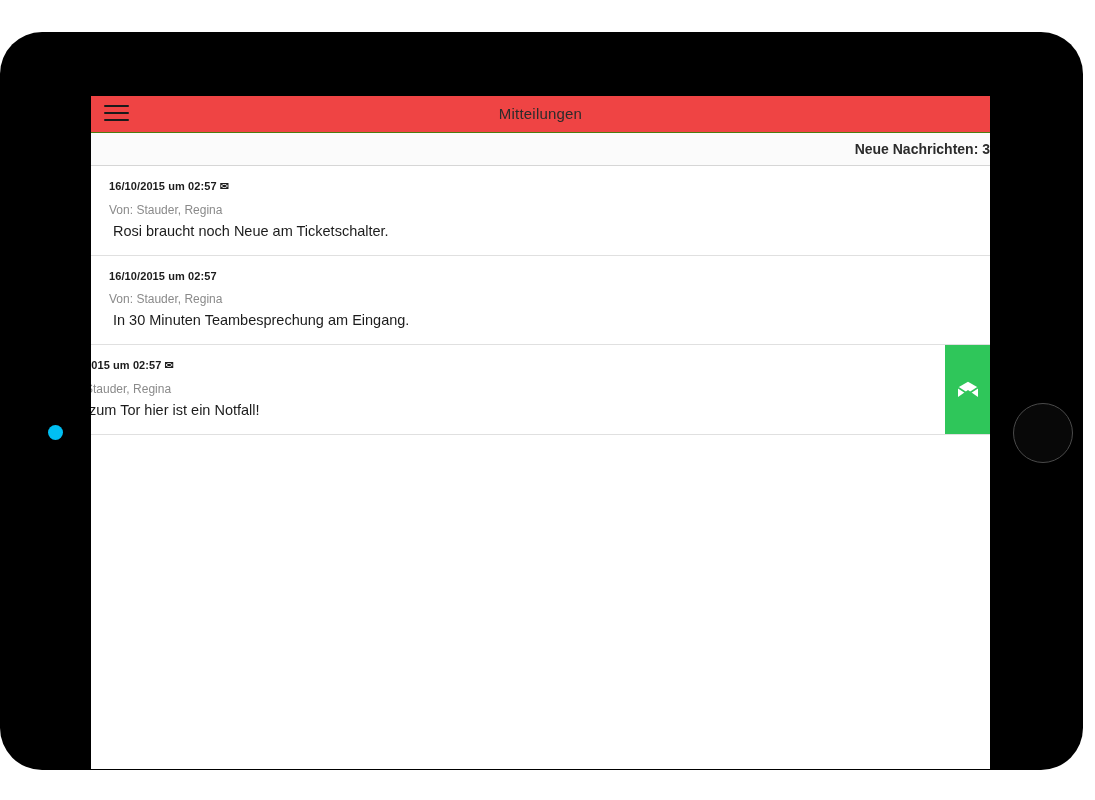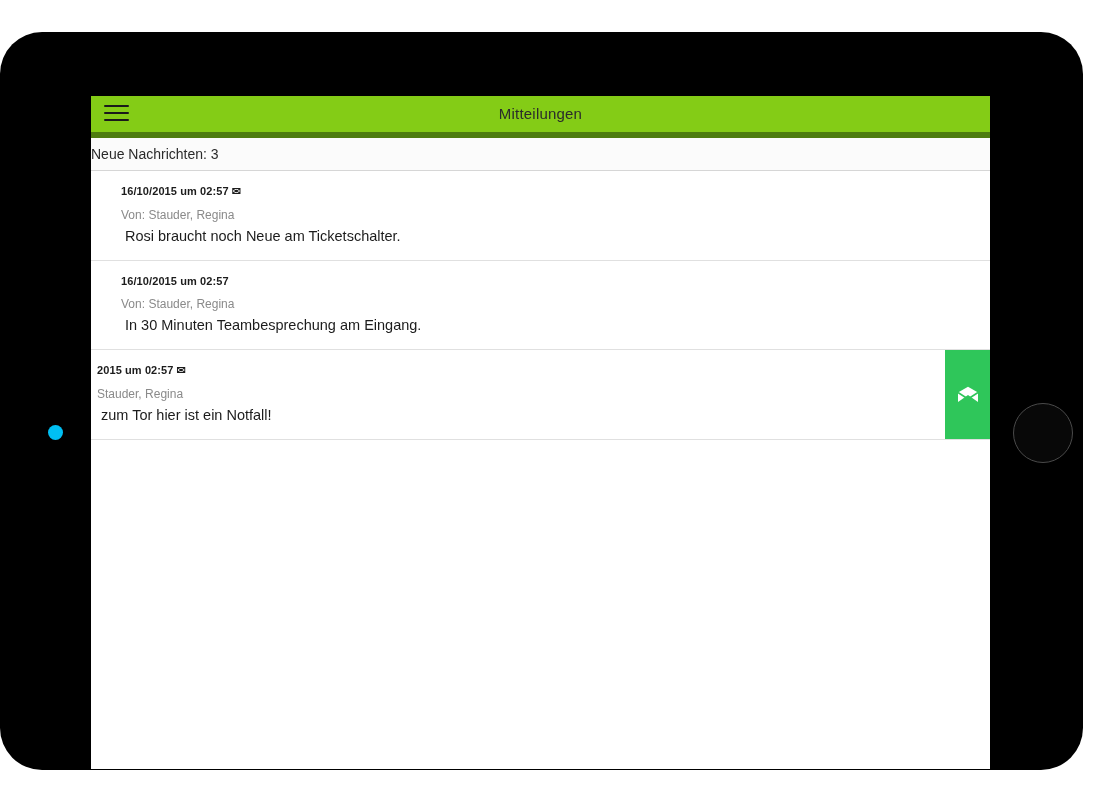--- a/index.html
+++ b/index.html
@@ -55,22 +55,22 @@
     width: 899px;
     height: 673px;
     background: #ffffff;
     overflow: hidden;
   }
 
   
   .navbar {
     position: relative;
     height: 36px;
-    background: #84cc16;
-    border-bottom: 6px solid #4d7c0f;
+    background: #ef4444;
+    border-bottom: 1px solid #4d7c0f;
   }
   .navbar-title {
     position: absolute;
     left: 0;
     right: 0;
     top: 9px;
     text-align: center;
     font-size: 15px;
     color: #2b2b2b;
     letter-spacing: 0.2px;
@@ -94,40 +94,41 @@
 
   
   .subheader {
     position: relative;
     height: 32px;
     background: #fbfbfb;
     border-bottom: 1px solid #d6d6d6;
   }
   .subheader-text {
     position: absolute;
-    left: 0; right: 8px;
+    left: 0; right: 0;
     top: 8px;
-    text-align: left;
+    text-align: right;
     font-size: 14px;
     color: #2b2b2b;
+    font-weight: bold;
   }
 
   
   .list {
     position: relative;
   }
   .msg {
     position: relative;
     border-bottom: 1px solid #e0e0e0;
     background: #ffffff;
     padding: 14px 0 16px 0;
     overflow: hidden;
   }
   .msg-inner {
-    padding-left: 30px;
+    padding-left: 18px;
     padding-right: 15px;
   }
   .msg-date {
     font-size: 11px;
     font-weight: bold;
     color: #1c1c1c;
     letter-spacing: 0.1px;
   }
   .msg-date .env {
     font-size: 11px;

